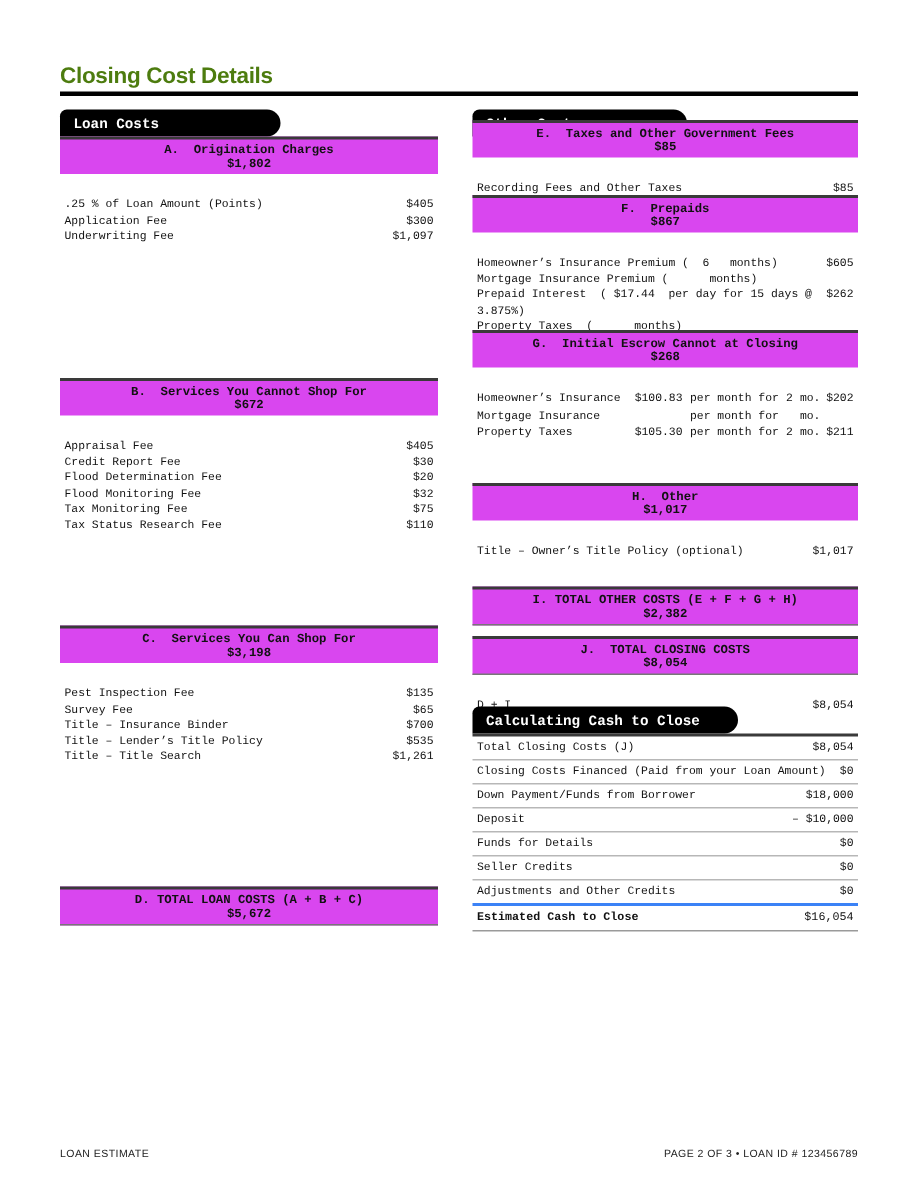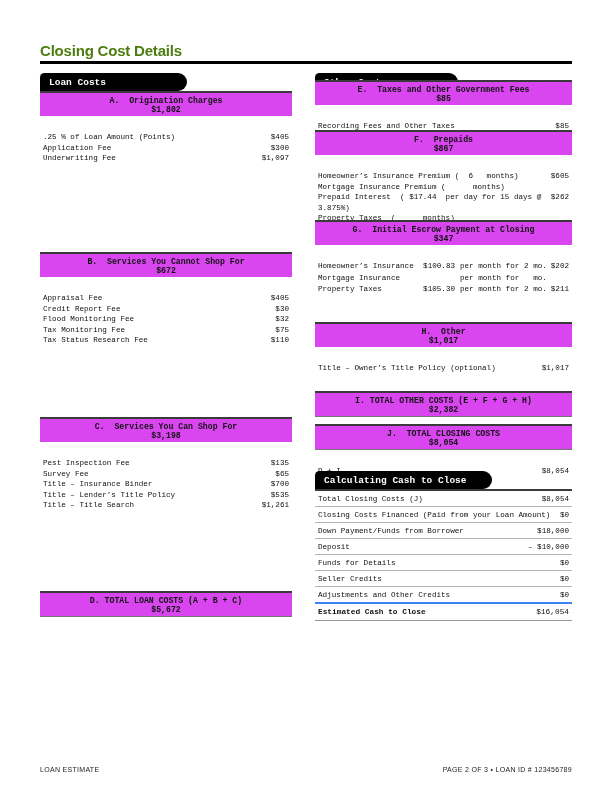--- a/index.html
+++ b/index.html
@@ -119,20 +119,24 @@
           <div class="item">
             <span class="lbl">Appraisal Fee</span>
             <span class="amt">$405</span>
           </div>
 
           <div class="item">
             <span class="lbl">Credit Report Fee</span>
             <span class="amt">$30</span>
           </div>
 
+          <div class="item">
+            <span class="lbl">Flood Determination Fee</span>
+            <span class="amt">$20</span>
+          </div>
 
           <div class="item">
             <span class="lbl">Flood Monitoring Fee</span>
             <span class="amt">$32</span>
           </div>
 
           <div class="item">
             <span class="lbl">Tax Monitoring Fee</span>
             <span class="amt">$75</span>
           </div>
@@ -232,22 +236,22 @@
 
           <div class="item">
             <span class="lbl">Property Taxes  (      months)</span>
             <span class="amt"></span>
           </div>
         </div>
     </div>
 
     <div class="sec" style="top:220px;">
       <div class="sec-head">
-        <span class="lbl">G.  Initial Escrow Payment at Closing</span>
-        <span class="amt">$347</span>
+        <span class="lbl">G.  Initial Escrow Cannot at Closing</span>
+        <span class="amt">$268</span>
       </div>
       <div class="items">
 
           <div class="g-item">
             <span class="g-label">Homeowner’s Insurance</span>
             <span class="g-rate">$100.83</span>
             <span class="g-per">per month for</span>
             <span class="g-months">2</span>
             <span class="g-mo">mo.</span>
             <span class="g-amt">$202</span>

